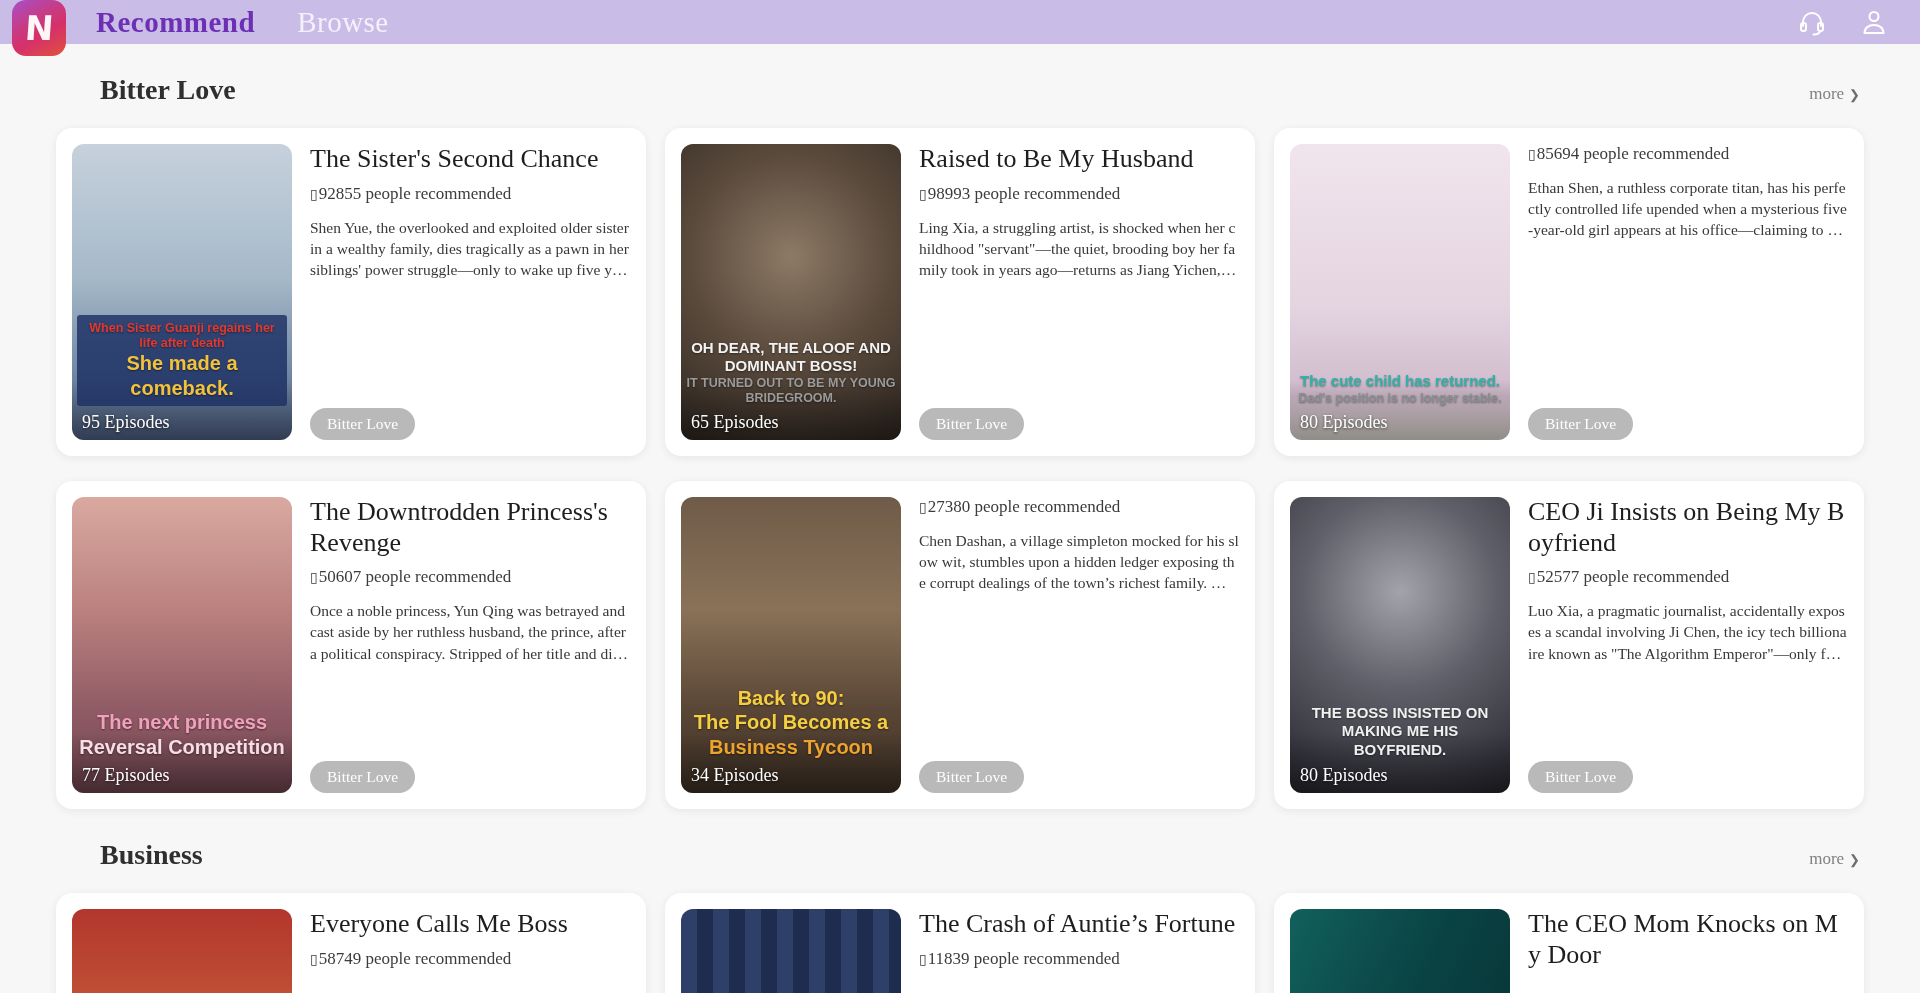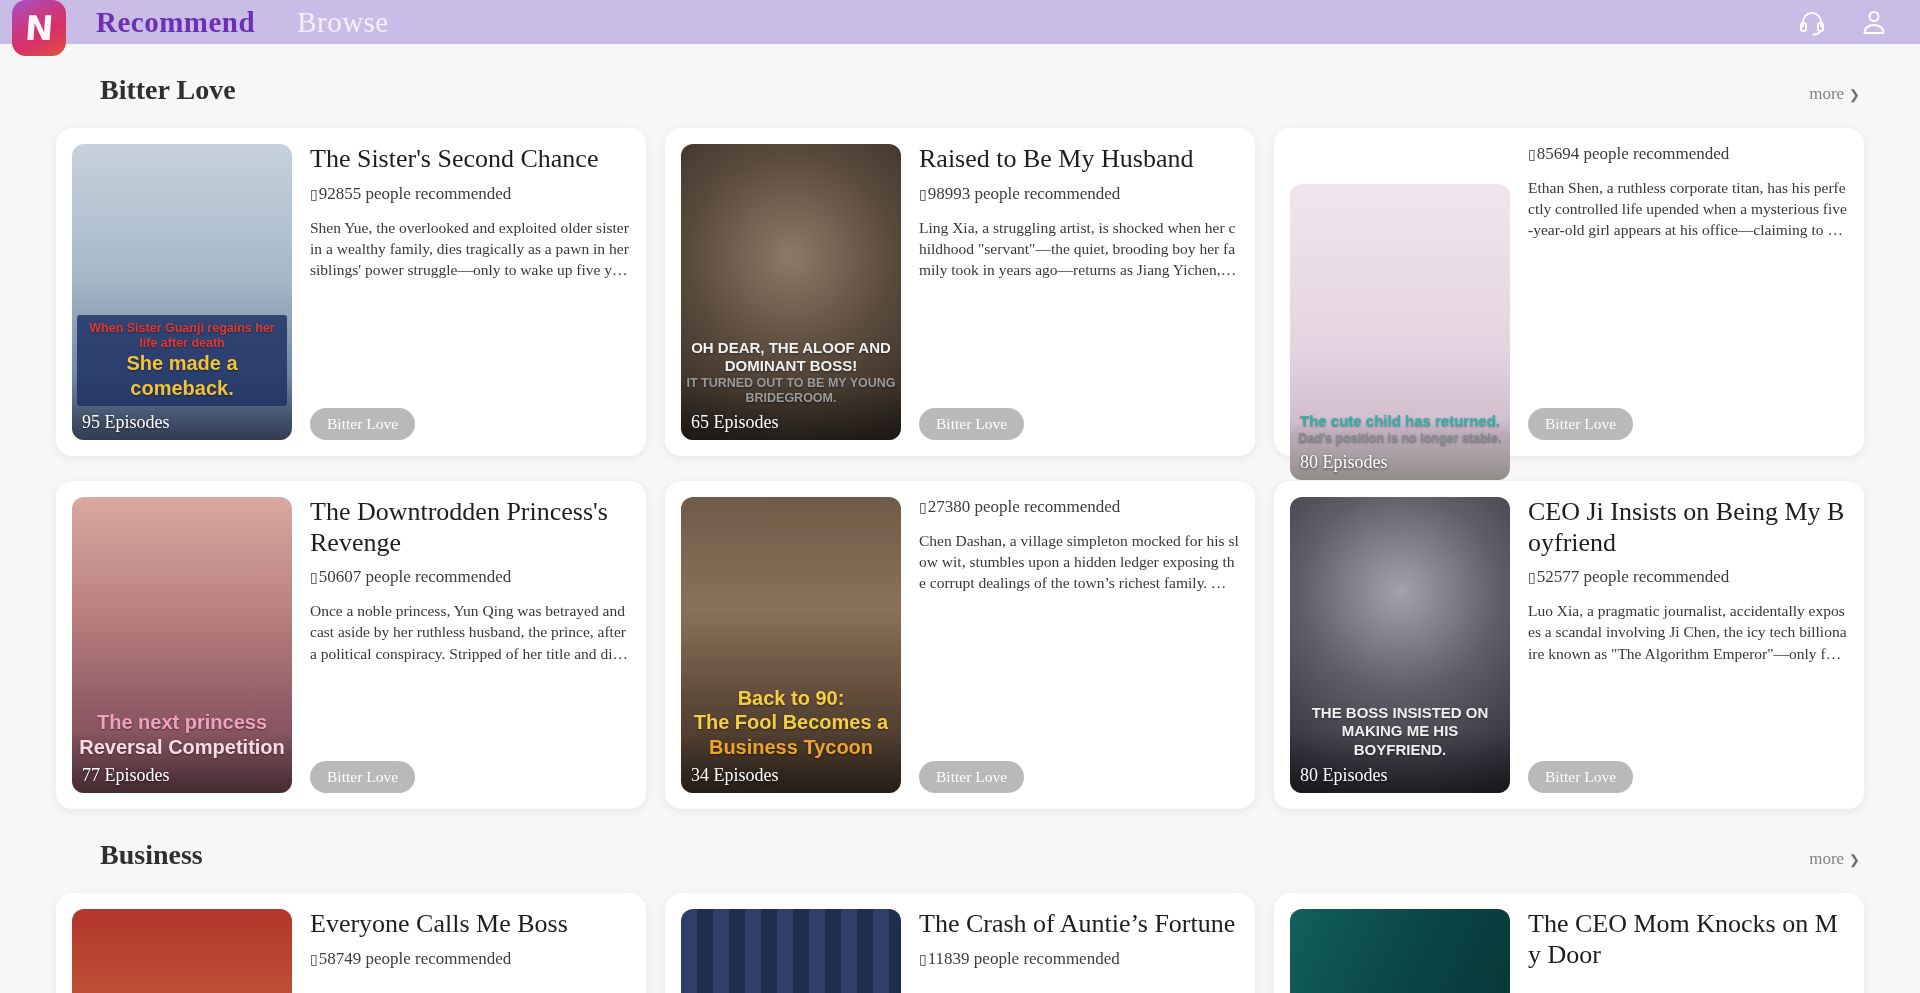--- a/index.html
+++ b/index.html
@@ -61,21 +61,21 @@
           display:-webkit-box; -webkit-line-clamp:3; -webkit-box-orient:vertical;
           overflow:hidden; }
   .spacer { flex:1; }
   .badge { align-self:flex-start; background:#b9b9b9; color:#fff; font-size:15.5px;
            padding:7px 17px; border-radius:17px; cursor:pointer; }
   .badge:empty { display:none; }
 
   
   .p1 { background:linear-gradient(180deg,#c6d1dc 0%,#a6b9c9 45%,#7d93ad 70%,#4e6184 100%);padding-left:25px; }
   .p2 { background:radial-gradient(circle at 50% 38%,#8d7a66 0%,#5a4a3c 48%,#2c251f 100%); }
-  .p3 { background:linear-gradient(180deg,#f1e5ed 0%,#e4d4e0 55%,#cfbacb 85%,#e8e2da 100%);margin-top:40px; }
+  .p3 { background:linear-gradient(180deg,#f1e5ed 0%,#e4d4e0 55%,#cfbacb 85%,#e8e2da 100%); }
   .p4 { background:linear-gradient(180deg,#d9a9a0 0%,#bb817f 38%,#905b65 72%,#6e4450 100%); }
   .p5 { background:linear-gradient(180deg,#6f5b49 0%,#8a7258 38%,#5a4636 72%,#3c2f24 100%); }
   .p6 { background:radial-gradient(circle at 50% 32%,#a3a3ab 0%,#60606a 42%,#23232b 100%); }
   .p7 { background:linear-gradient(180deg,#b3362c 0%,#c9653e 55%,#8e2c24 100%); }
   .p8 { background:repeating-linear-gradient(90deg,#2e3f6a 0 16px,#1e2c50 16px 32px); }
   .p9 { background:linear-gradient(115deg,#11605c 0%,#0a4344 45%,#062e30 100%); }
 </style>
 </head>
 <body>
 

